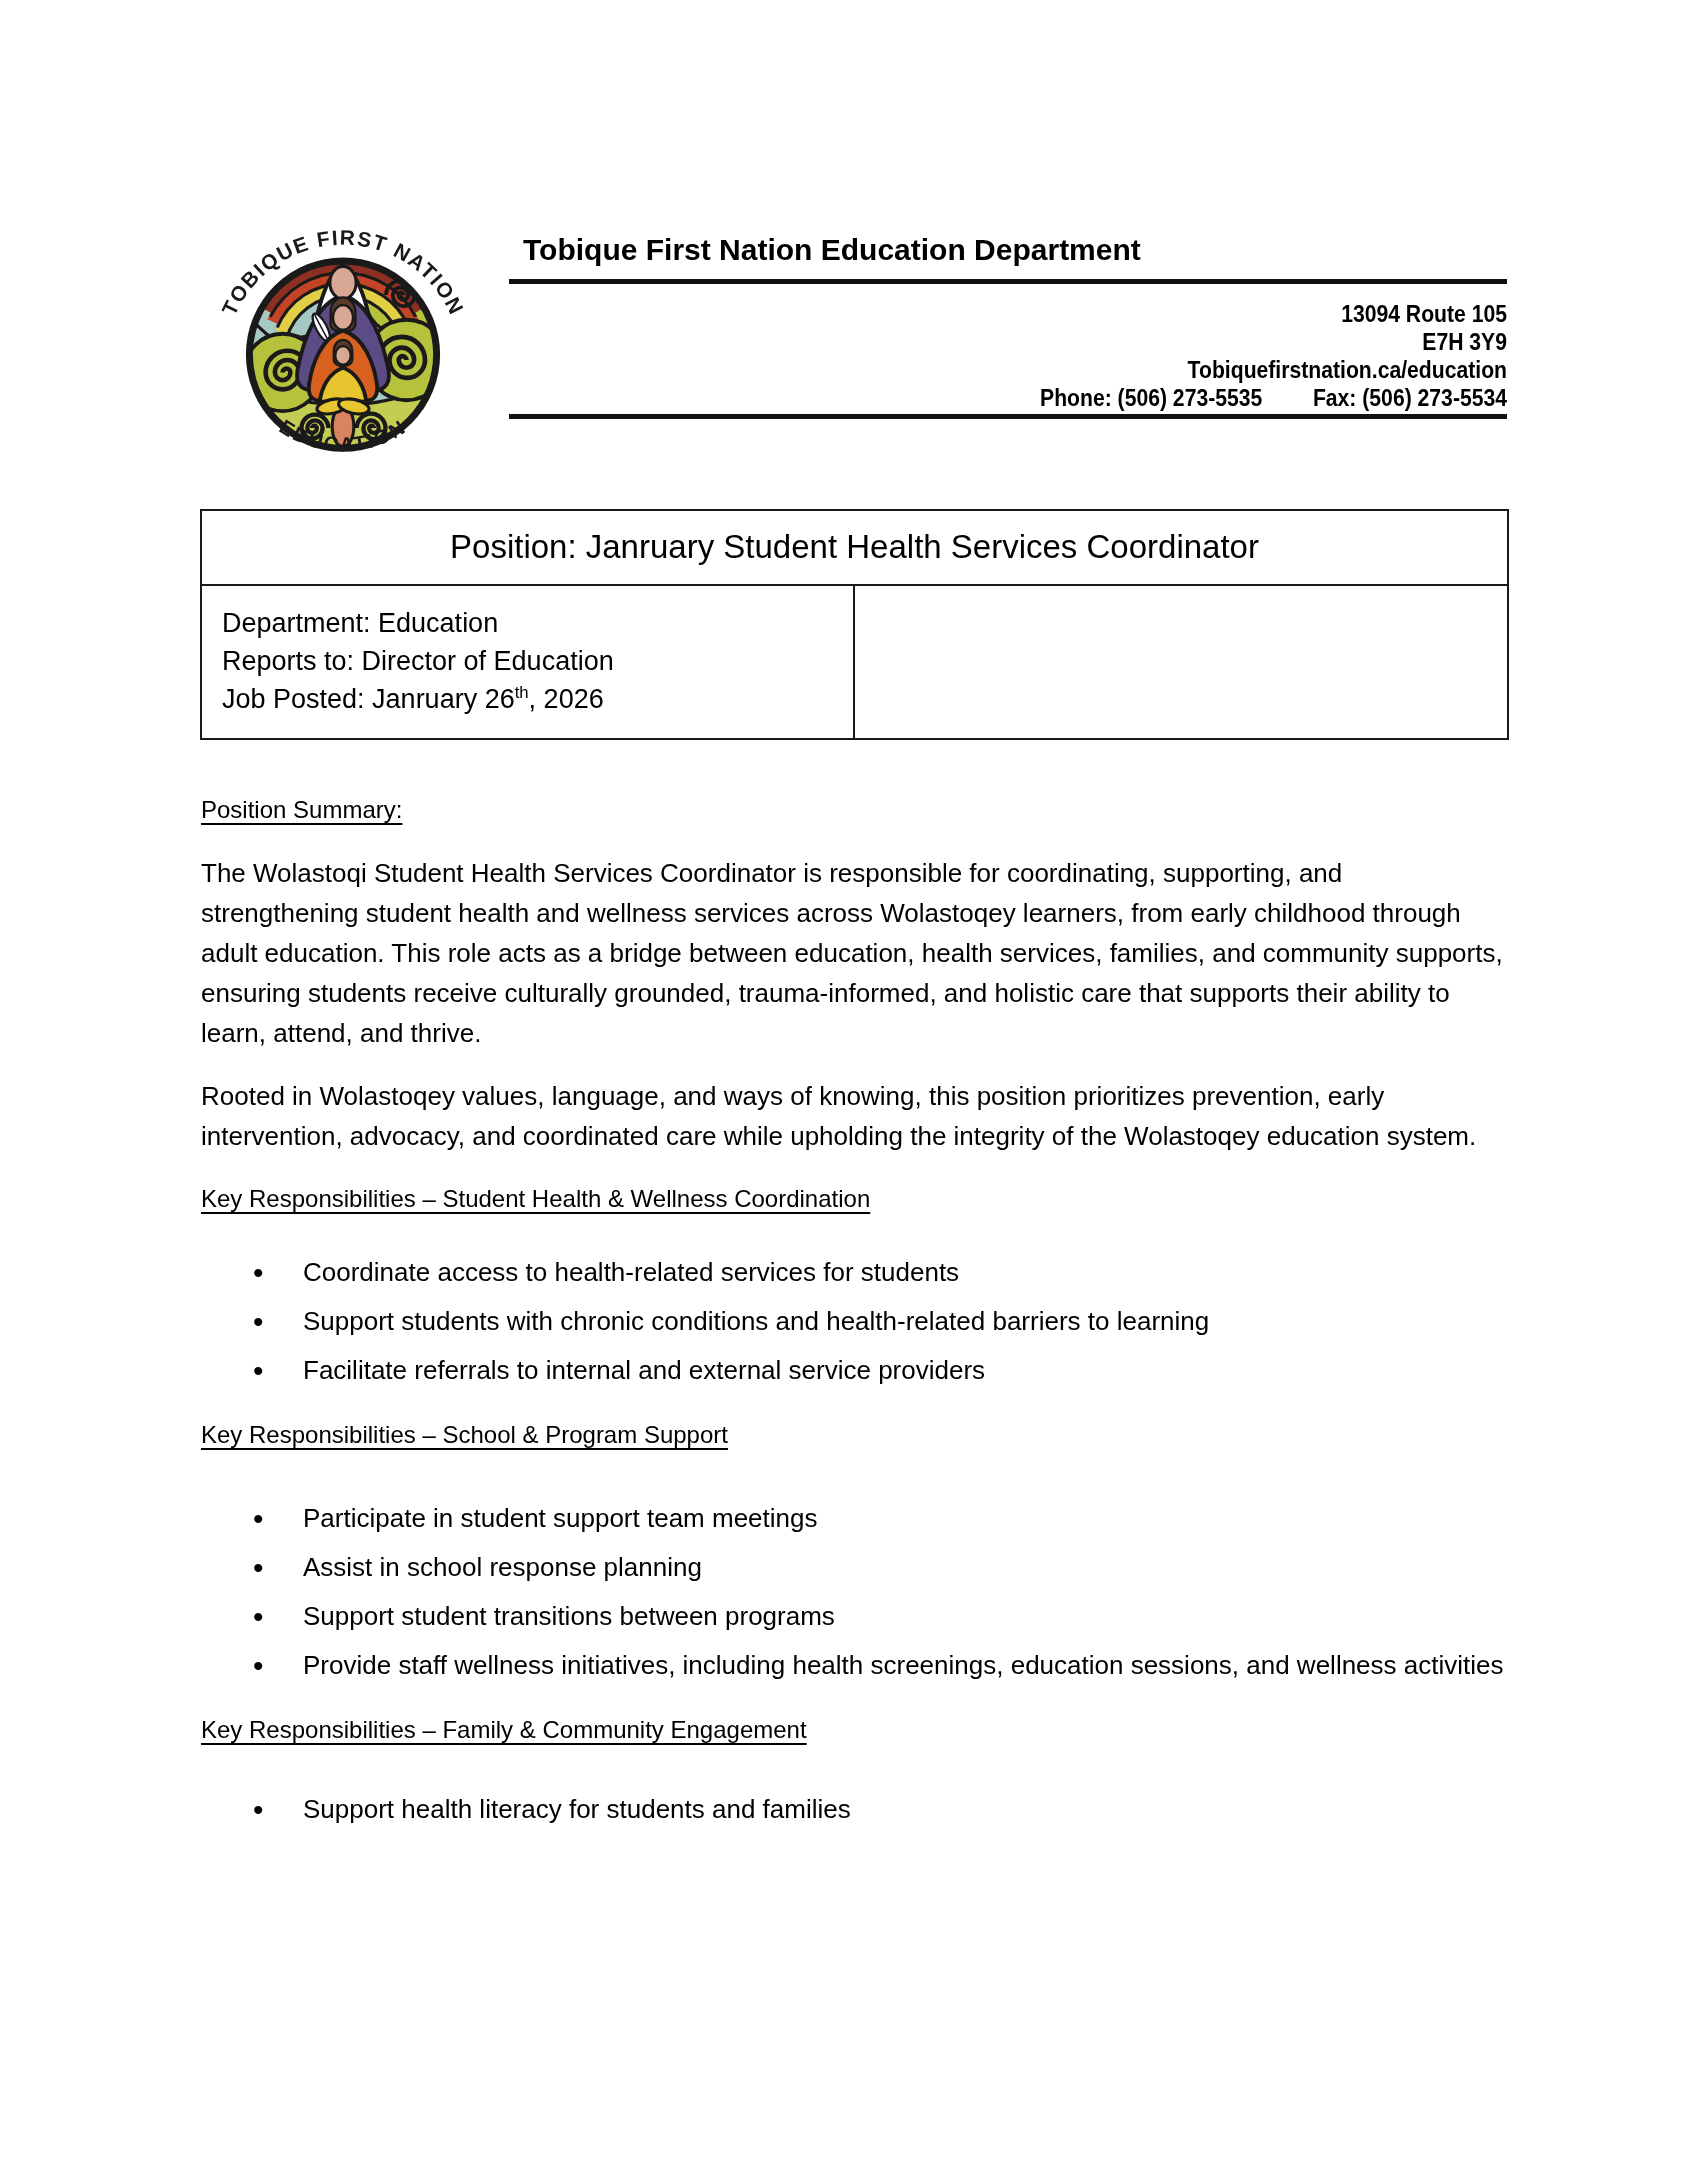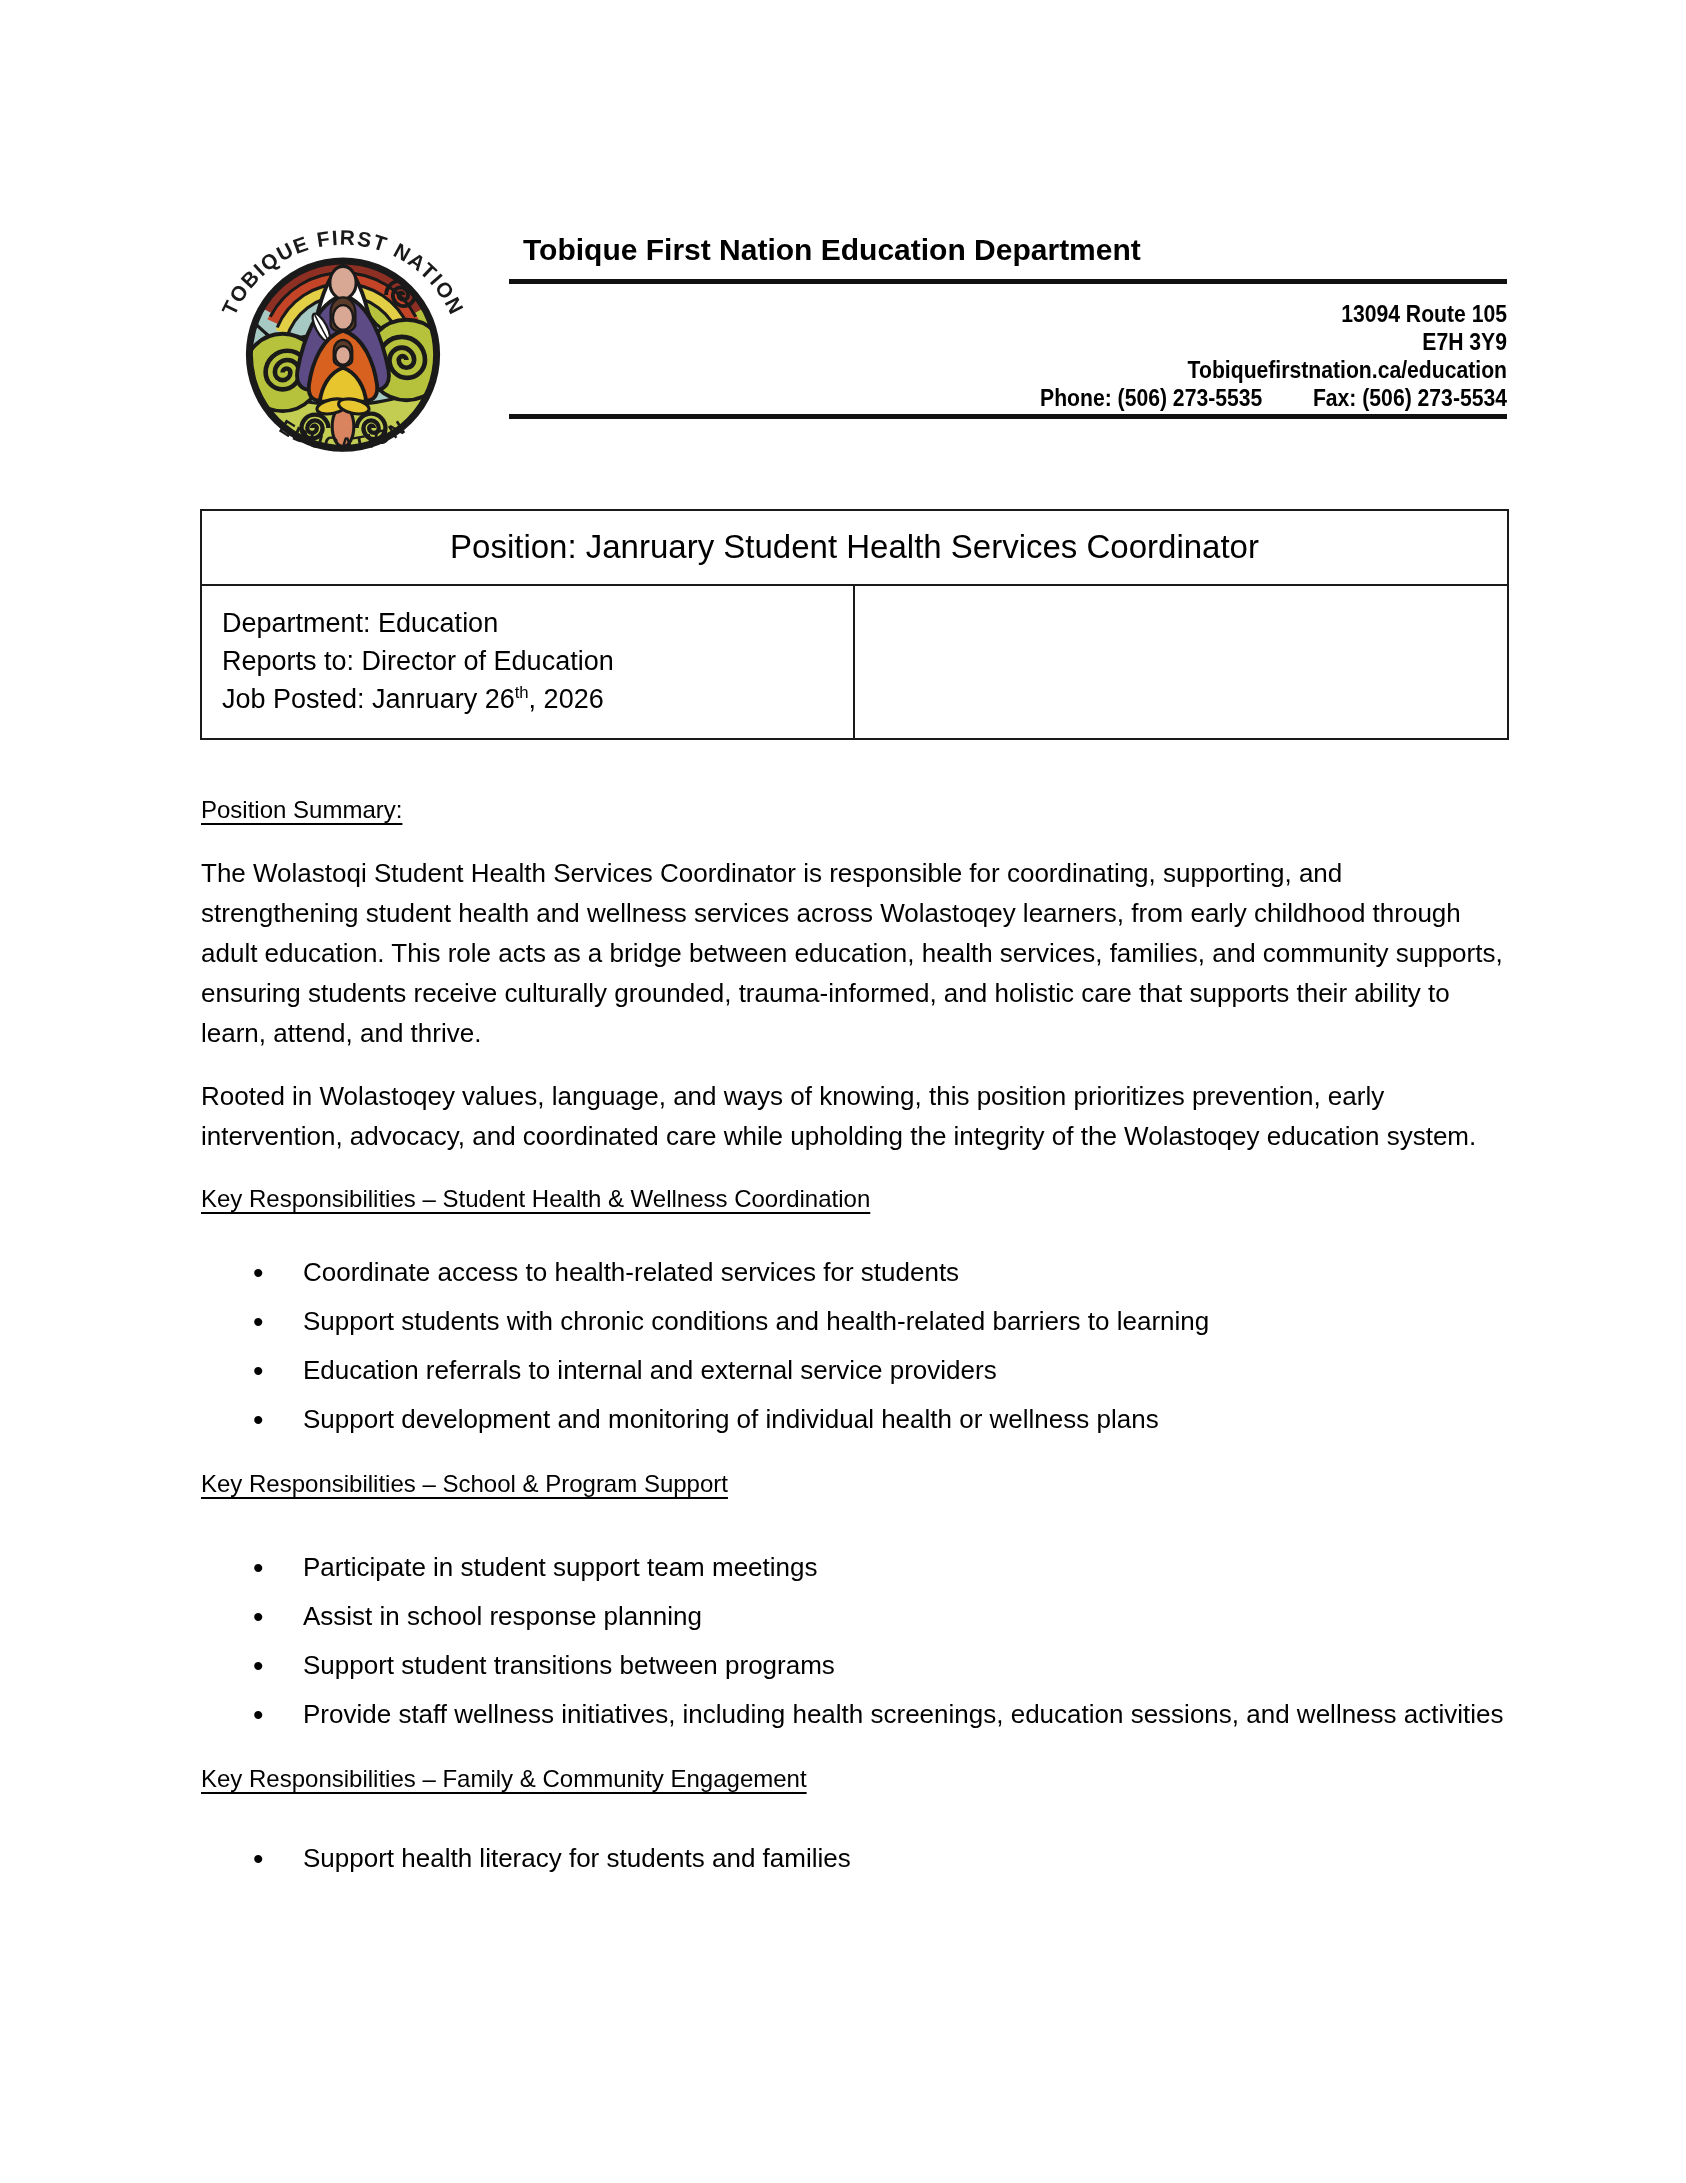--- a/index.html
+++ b/index.html
@@ -208,22 +208,21 @@
     <h2 class="sec-heading">Position Summary:</h2>
 
     <p class="para">The Wolastoqi Student Health Services Coordinator is responsible for coordinating, supporting, and strengthening student health and wellness services across Wolastoqey learners, from early childhood through adult education. This role acts as a bridge between education, health services, families, and community supports, ensuring students receive culturally grounded, trauma-informed, and holistic care that supports their ability to learn, attend, and thrive.</p>
 
     <p class="para">Rooted in Wolastoqey values, language, and ways of knowing, this position prioritizes prevention, early intervention, advocacy, and coordinated care while upholding the integrity of the Wolastoqey education system.</p>
 
     <h2 class="sec-heading h-resp1">Key Responsibilities – Student Health &amp; Wellness Coordination</h2>
     <ul class="blist">
       <li>Coordinate access to health-related services for students</li>
       <li>Support students with chronic conditions and health-related barriers to learning</li>
-      <li>Education referrals to internal and external service providers</li>
-      <li>Support development and monitoring of individual health or wellness plans</li>
+      <li>Facilitate referrals to internal and external service providers</li>
     </ul>
 
     <h2 class="sec-heading h-resp2">Key Responsibilities – School &amp; Program Support</h2>
     <ul class="blist blist2">
       <li>Participate in student support team meetings</li>
       <li>Assist in school response planning</li>
       <li>Support student transitions between programs</li>
       <li>Provide staff wellness initiatives, including health screenings, education sessions, and wellness activities</li>
     </ul>
 

